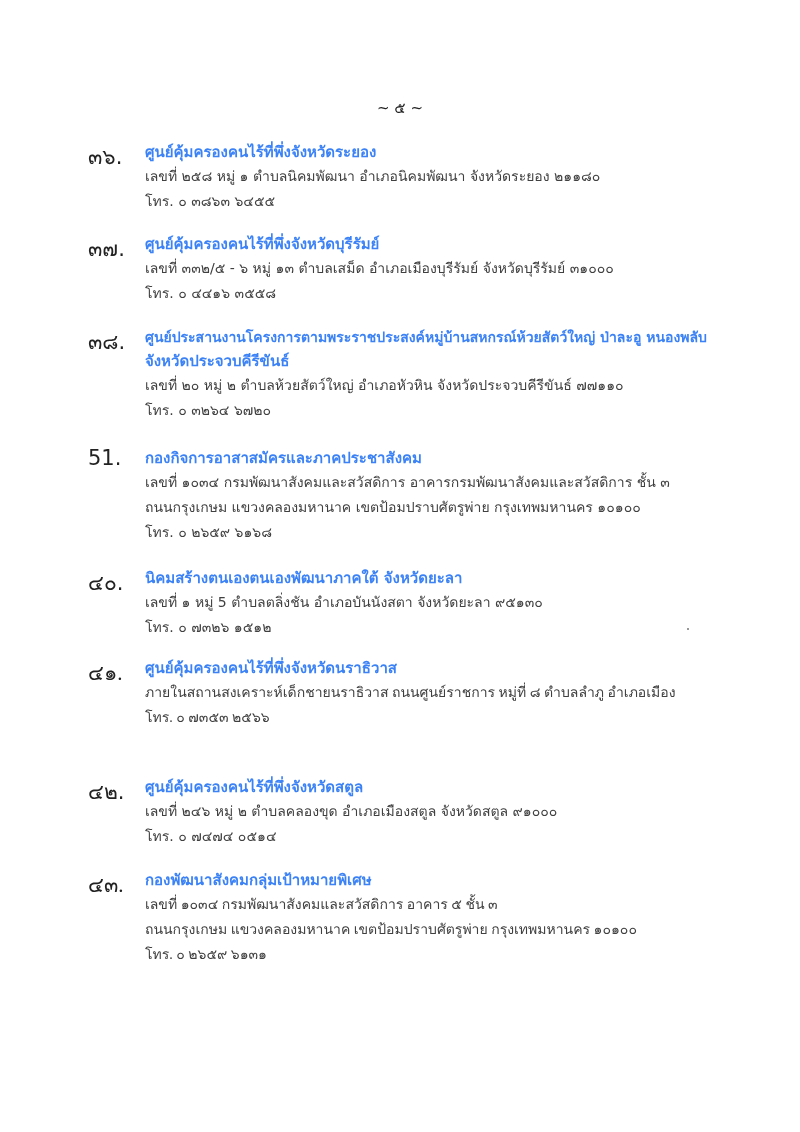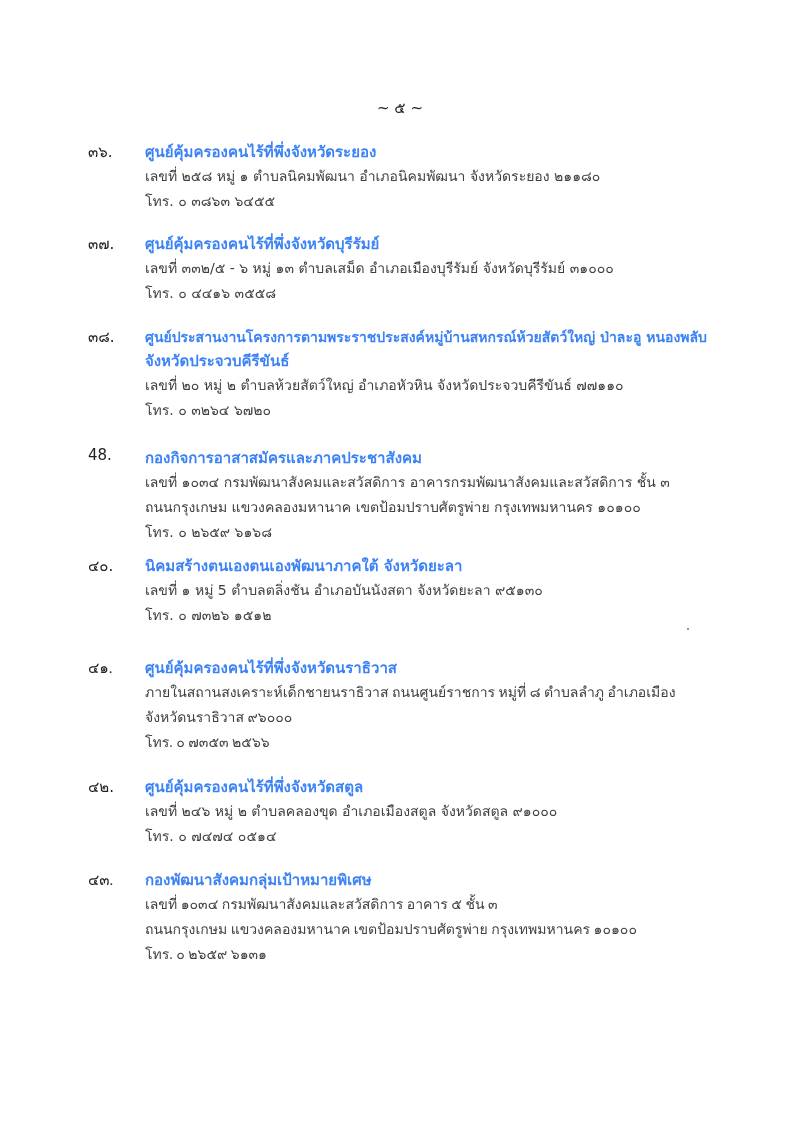--- a/index.html
+++ b/index.html
@@ -7,21 +7,21 @@
     width: 800px; height: 1132px; position: relative; overflow: hidden;
     font-family: "DejaVu Sans", "Liberation Sans", sans-serif;
     color: #1a1a1a;
   }
   .page-number {
     position: absolute; top: 96px; left: 0; width: 800px;
     text-align: center; font-size: 15px; color: #222;
   }
   .entry { position: absolute; left: 88px; width: 640px; }
   .entry .num {
-    position: absolute; left: 0; top: 0; font-size: 15px; color: #222;
+    position: absolute; left: 0; top: 0; font-size: 21px; color: #222;
   }
   .entry .body { margin-left: 57px; }
   .entry .title {
     font-weight: bold; font-size: 15px; line-height: 24px; color: #3b82f6;
   }
   .entry .line {
     font-size: 14px; line-height: 25px; color: #404040; white-space: nowrap;
   }
   .speck {
     position: absolute; left: 687px; top: 628px; width: 2px; height: 2px;
@@ -55,46 +55,45 @@
   <div class="num">๓๘.</div>
   <div class="body">
     <div class="title" style="white-space:nowrap;font-size:14px;">ศูนย์ประสานงานโครงการตามพระราชประสงค์หมู่บ้านสหกรณ์ห้วยสัตว์ใหญ่ ป่าละอู หนองพลับ</div>
     <div class="title">จังหวัดประจวบคีรีขันธ์</div>
     <div class="line">เลขที่ ๒๐  หมู่ ๒  ตำบลห้วยสัตว์ใหญ่  อำเภอหัวหิน  จังหวัดประจวบคีรีขันธ์  ๗๗๑๑๐</div>
     <div class="line">โทร. ๐ ๓๒๖๔ ๖๗๒๐</div>
   </div>
 </div>
 
 <div class="entry" style="top:446px;">
-  <div class="num">48.</div>
+  <div class="num">51.</div>
   <div class="body">
     <div class="title">กองกิจการอาสาสมัครและภาคประชาสังคม</div>
     <div class="line">เลขที่ ๑๐๓๔  กรมพัฒนาสังคมและสวัสดิการ  อาคารกรมพัฒนาสังคมและสวัสดิการ ชั้น ๓</div>
     <div class="line">ถนนกรุงเกษม  แขวงคลองมหานาค  เขตป้อมปราบศัตรูพ่าย  กรุงเทพมหานคร  ๑๐๑๐๐</div>
     <div class="line">โทร. ๐ ๒๖๕๙ ๖๑๖๘</div>
   </div>
 </div>
 
-<div class="entry" style="top:554px;">
+<div class="entry" style="top:566px;">
   <div class="num">๔๐.</div>
   <div class="body">
     <div class="title">นิคมสร้างตนเองตนเองพัฒนาภาคใต้ จังหวัดยะลา</div>
     <div class="line">เลขที่ ๑  หมู่ 5  ตำบลตลิ่งชัน  อำเภอบันนังสตา  จังหวัดยะลา  ๙๕๑๓๐</div>
     <div class="line">โทร. ๐ ๗๓๒๖ ๑๕๑๒</div>
   </div>
 </div>
 
 <div class="speck"></div>
 
 <div class="entry" style="top:656px;font-family:Liberation Serif, serif;">
   <div class="num">๔๑.</div>
   <div class="body">
     <div class="title">ศูนย์คุ้มครองคนไร้ที่พึ่งจังหวัดนราธิวาส</div>
     <div class="line">ภายในสถานสงเคราะห์เด็กชายนราธิวาส  ถนนศูนย์ราชการ  หมู่ที่ ๘  ตำบลลำภู  อำเภอเมือง</div>
-    <div class="line">จังหวัดนราธิวาส  ๙๖๐๐๐</div>
     <div class="line">โทร. ๐ ๗๓๕๓ ๒๕๖๖</div>
   </div>
 </div>
 
 <div class="entry" style="top:775px;">
   <div class="num">๔๒.</div>
   <div class="body">
     <div class="title">ศูนย์คุ้มครองคนไร้ที่พึ่งจังหวัดสตูล</div>
     <div class="line">เลขที่ ๒๔๖  หมู่ ๒  ตำบลคลองขุด  อำเภอเมืองสตูล  จังหวัดสตูล  ๙๑๐๐๐</div>
     <div class="line">โทร. ๐ ๗๔๗๔ ๐๕๑๔</div>

